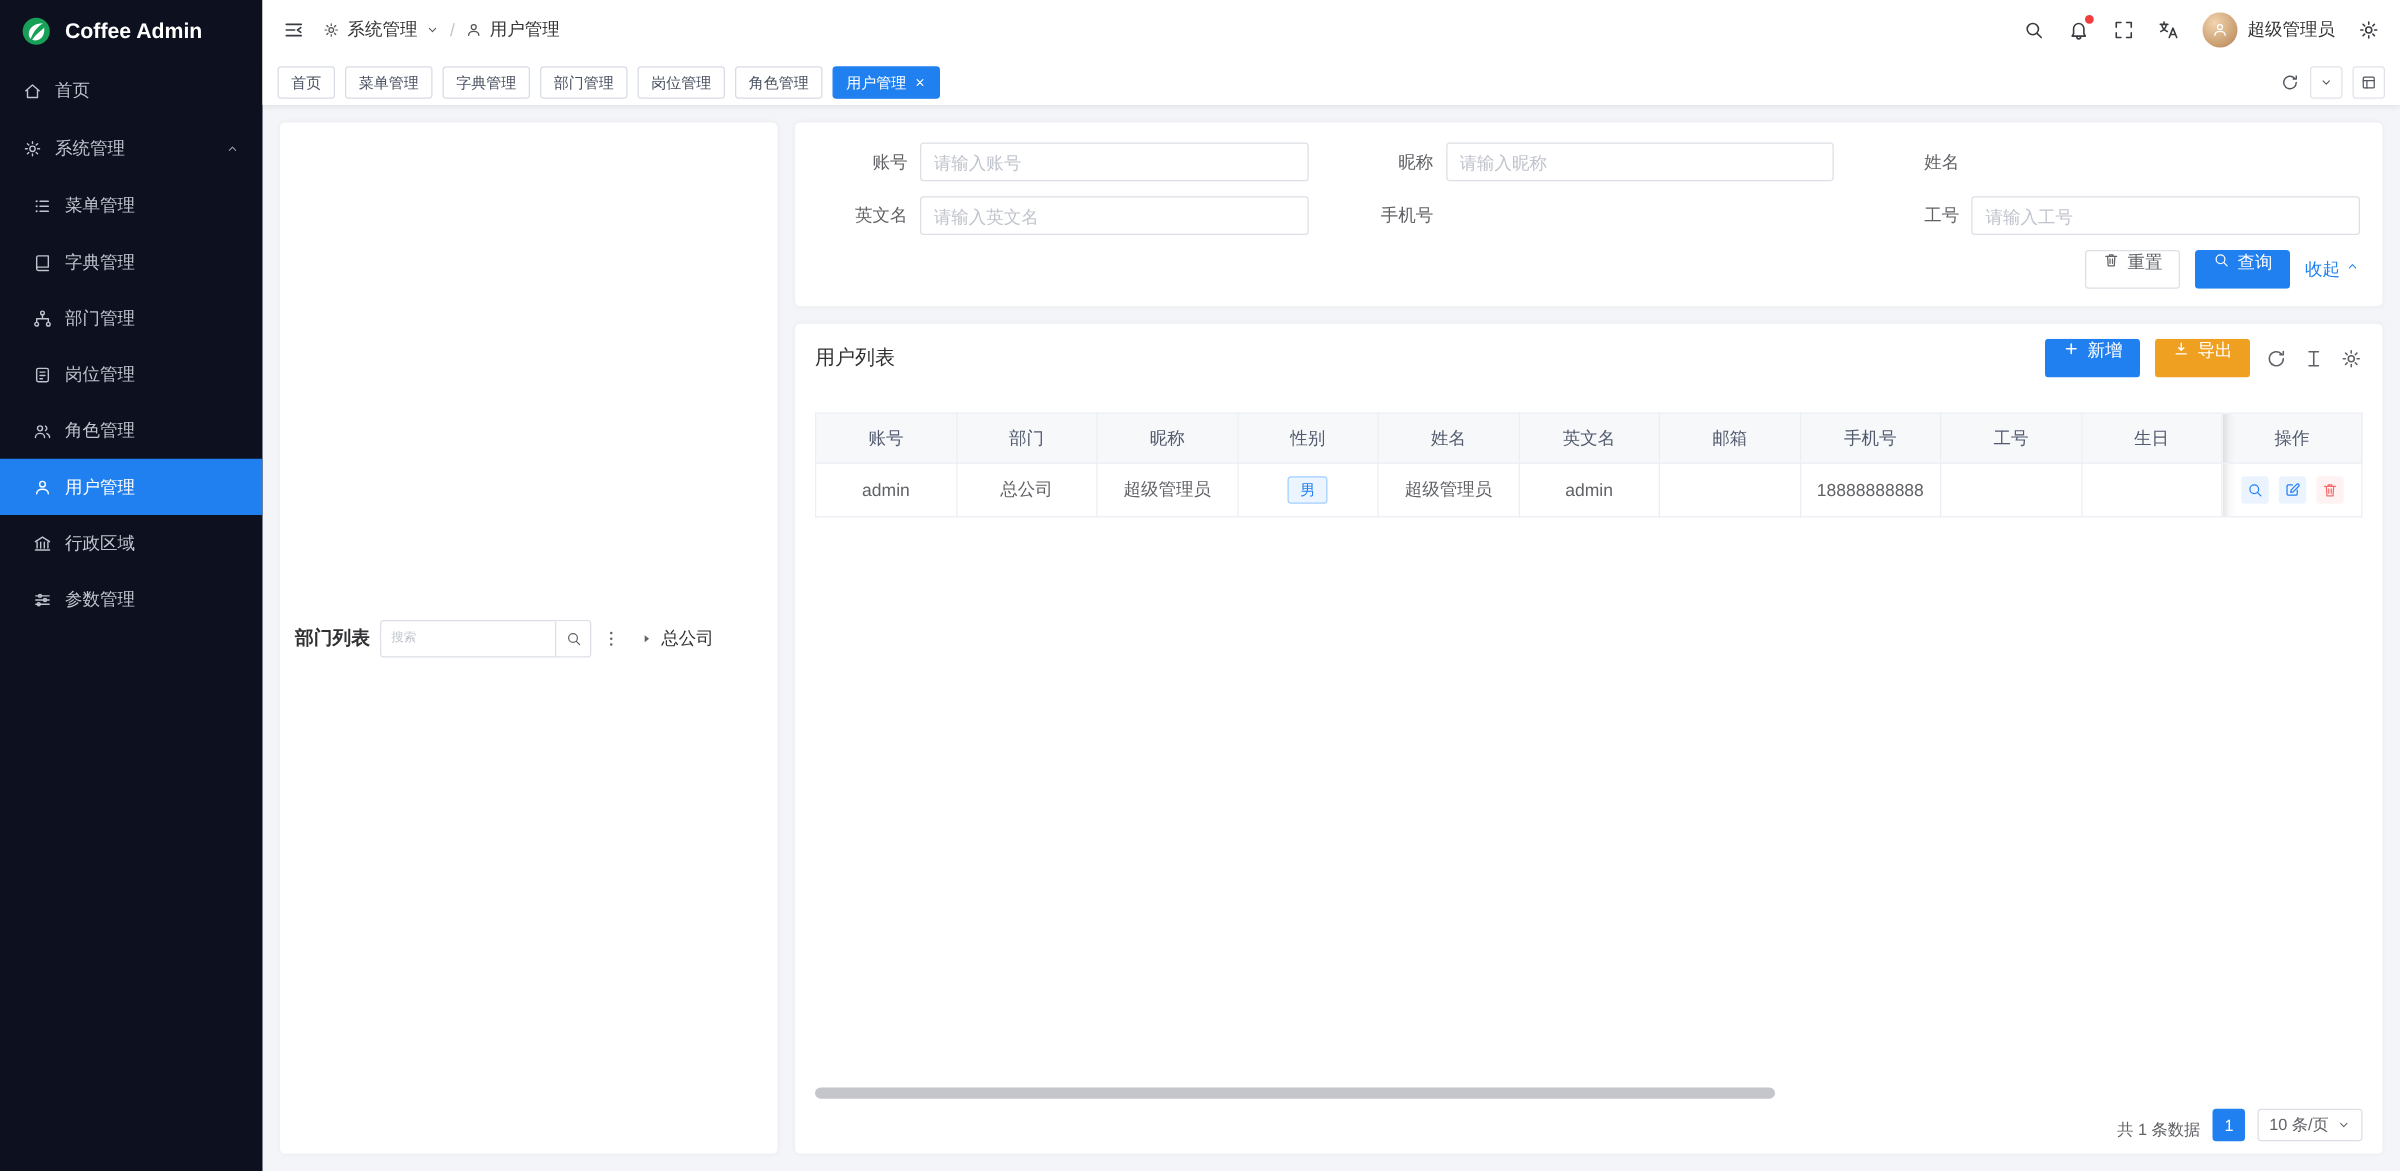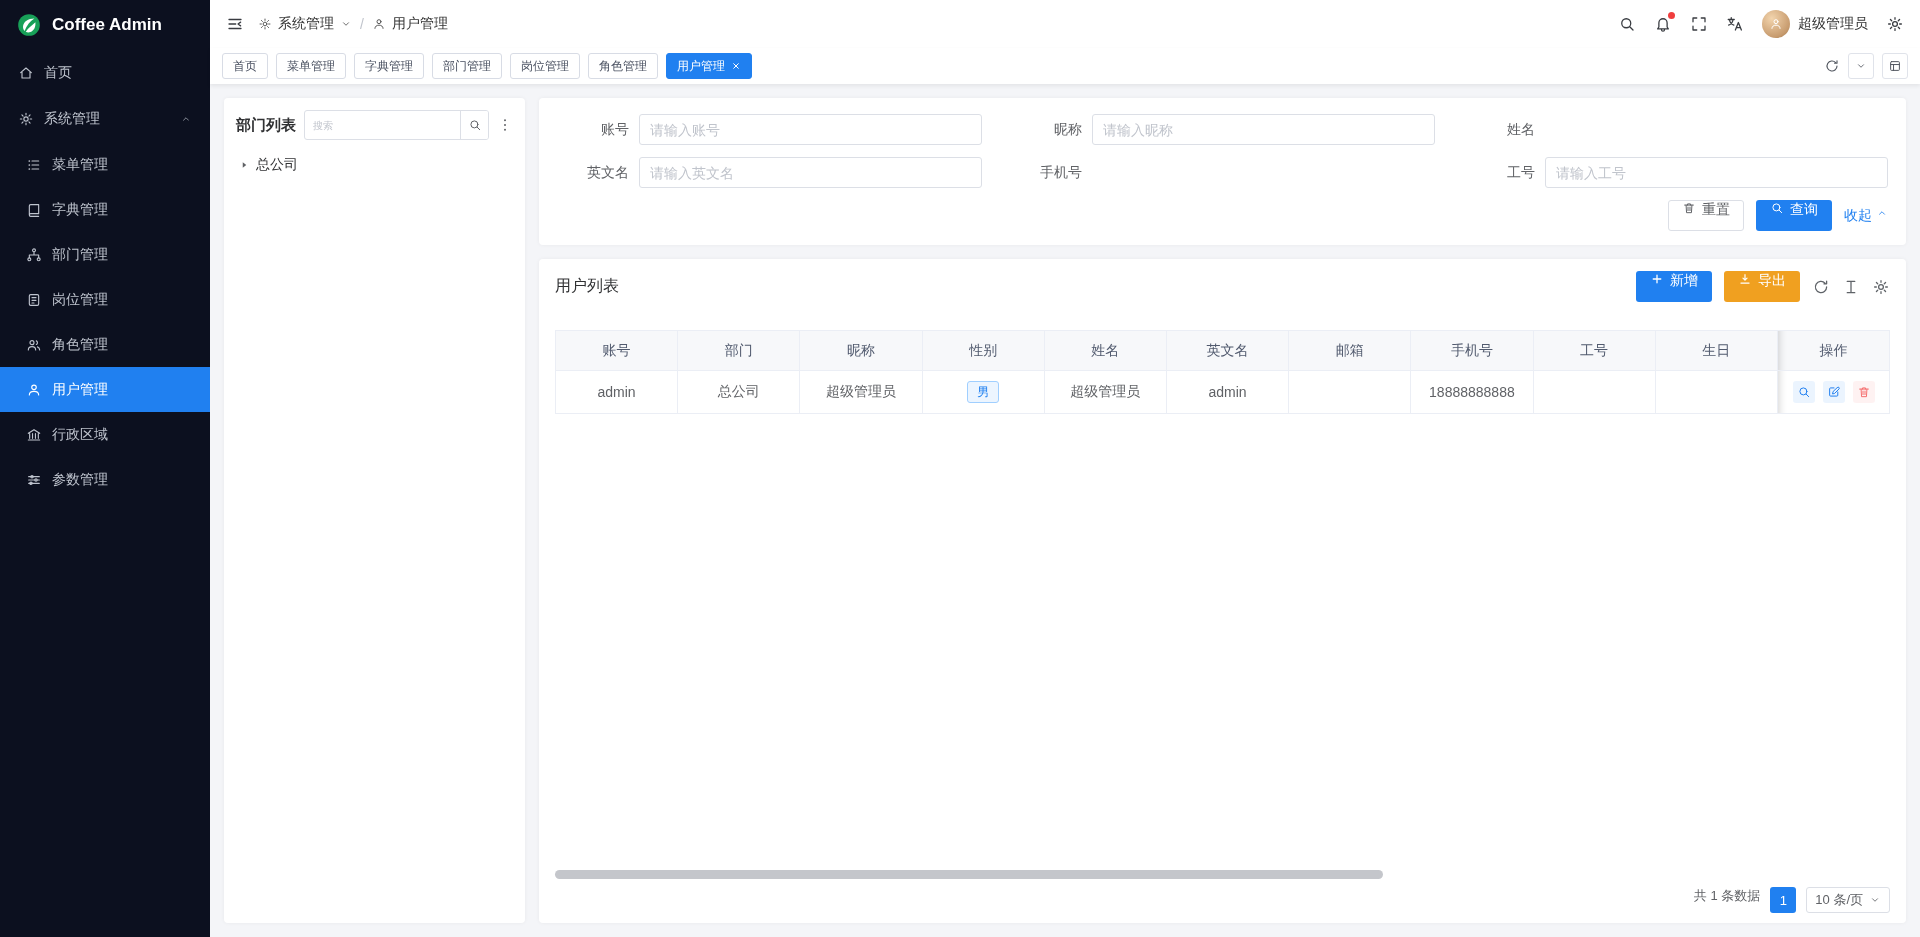--- a/index.html
+++ b/index.html
@@ -42,21 +42,21 @@
   .tab .x{width:10px;height:10px}
   .tab-actions{margin-left:auto;display:flex;align-items:center;gap:8px}
   .sq-btn{width:26px;height:26px;border:1px solid #e0e3ea;border-radius:3px;background:#fff;display:flex;align-items:center;justify-content:center;color:#50555e;cursor:pointer}
   .plain-btn{border:none;background:none;color:#50555e;cursor:pointer;display:flex;align-items:center}
 
   
   .content{flex:1;display:flex;gap:14px;padding:14px;min-height:0}
   .card{background:#fff;border-radius:4px;box-shadow:0 0 4px rgba(0,0,0,.05)}
 
   
-  .tree-panel{width:301px;flex:none;display:flex;flex-direction:column;gap:12px;padding:12px}
+  .tree-panel{width:398px;flex:none;display:flex;flex-direction:row;gap:12px;padding:12px}
   .tree-head{display:flex;align-items:center;gap:8px}
   .tree-title{font-size:15px;font-weight:bold;color:#303133;white-space:nowrap}
   .tree-search{flex:1;display:flex;align-items:center;height:30px;border:1px solid #dcdfe6;border-radius:3px;overflow:hidden}
   .tree-search input{flex:1;min-width:0;border:none;outline:none;padding:0 8px;font-size:10px;color:#c2410c;font-family:Liberation Serif, serif}
   .tree-search input::placeholder{color:#c0c4cc}
   .tree-search .go{width:28px;height:100%;border:none;border-left:1px solid #dcdfe6;background:#fff;display:flex;align-items:center;justify-content:center;color:#606266;cursor:pointer}
   .dots-btn{border:none;background:none;color:#606266;cursor:pointer;display:flex;align-items:center}
   .tree-node{display:flex;align-items:center;gap:6px;font-size:14px;color:#303133;padding:4px 2px;cursor:pointer}
   .tree-node .caret{color:#606266}
 
@@ -90,21 +90,21 @@
   .col-ops{width:112px;box-shadow:inset 12px 0 10px -12px rgba(0,0,0,.22)}
   .tag{display:inline-block;padding:1px 9px;font-size:12px;line-height:18px;color:var(--primary,#2080f0);background:#ecf5ff;border:1px solid #a0cfff;border-radius:3px}
   .ops{display:flex;align-items:center;justify-content:center;gap:8px}
   .op{width:22px;height:22px;border:none;border-radius:3px;display:flex;align-items:center;justify-content:center;cursor:pointer}
   .op.blue{color:var(--primary,#2080f0);background:rgba(32,128,240,.09)}
   .op.red{color:var(--danger,#f56c6c);background:rgba(245,108,108,.09)}
 
   .tbl-filler{flex:1}
   .hscroll{height:9px;margin:6px 0 4px;flex:none}
   .hscroll .thumb{width:62%;height:9px;border-radius:5px;background:#c4c6cb;cursor:pointer}
-  .pager{display:flex;align-items:flex-start;justify-content:flex-end;gap:10px;font-size:13px;color:#606266;padding-top:4px;flex:none}
+  .pager{display:flex;align-items:flex-end;justify-content:flex-end;gap:10px;font-size:13px;color:#606266;padding-top:4px;flex:none}
   .page-btn{min-width:26px;height:26px;border:none;border-radius:3px;background:var(--primary,#2080f0);color:#fff;font-size:13px;display:flex;align-items:center;justify-content:center;cursor:pointer;font-family:inherit}
   .size-sel{height:26px;border:1px solid #dcdfe6;border-radius:3px;display:flex;align-items:center;gap:6px;padding:0 8px;font-size:13px;color:#606266;background:#fff;cursor:pointer}
 </style>
 </head>
 <body>
 
 <svg width="0" height="0" style="position:absolute">
   <defs>
     <symbol id="i-coffee" viewBox="0 0 24 24">
       <circle cx="12" cy="12" r="10" fill="#18a058"></circle>

